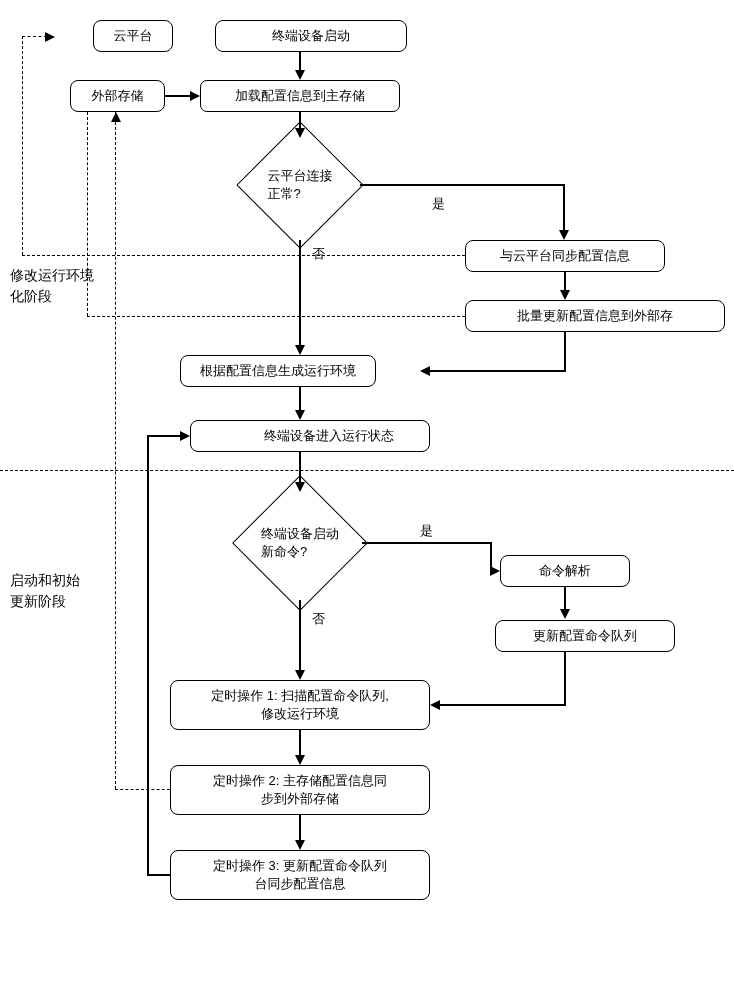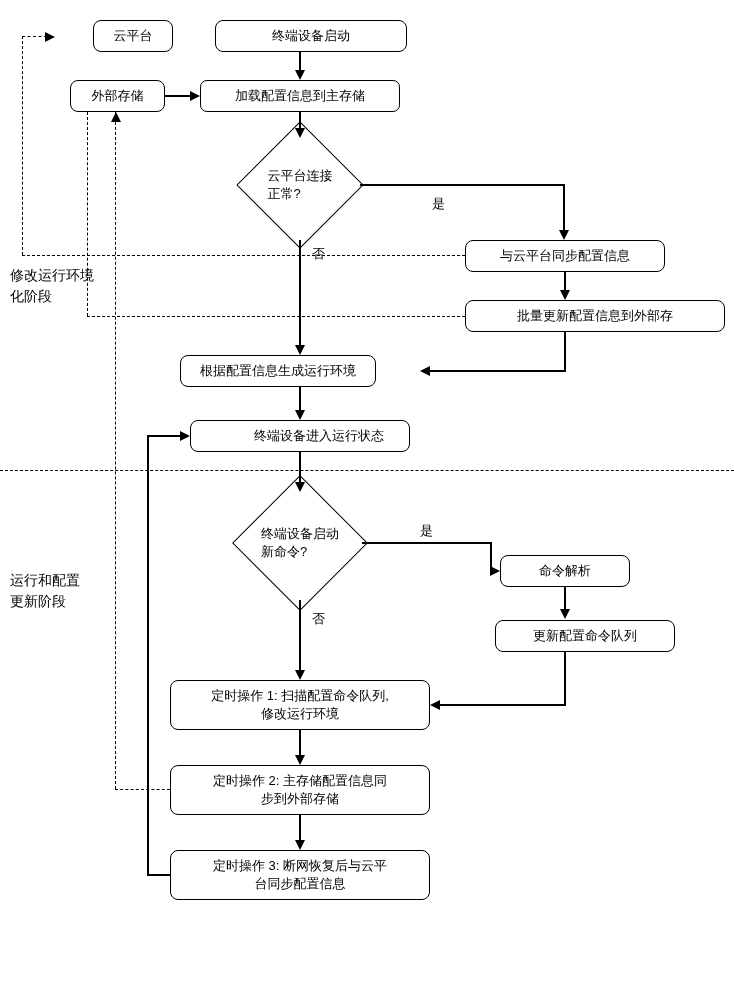--- a/index.html
+++ b/index.html
@@ -123,21 +123,21 @@
 </div>
 
 <div class="box" style="left:465px; top:300px; width:260px; height:32px;">
   <span>批量更新配置信息到外部存</span>
 </div>
 
 <div class="box" style="left:180px; top:355px; width:196px; height:32px;">
   <span>根据配置信息生成运行环境</span>
 </div>
 
-<div class="box" style="left:190px; top:420px; width:220px; height:32px;padding-left:48px;">
+<div class="box" style="left:190px; top:420px; width:240px; height:32px;padding-left:48px;">
   <span>终端设备进入运行状态</span>
 </div>
 
 <div class="diamond" style="left:252px; top:495px; width:96px; height:96px;">
   <div class="diamond-shape"></div>
   <div class="diamond-text" style="white-space:pre;">终端设备启动
 新命令?</div>
 </div>
 
 <div class="box" style="left:500px; top:555px; width:130px; height:32px;">
@@ -152,21 +152,21 @@
   <span>定时操作 1: 扫描配置命令队列,
 修改运行环境</span>
 </div>
 
 <div class="box" style="left:170px; top:765px; width:260px; height:50px; white-space:pre;align-items:flex-end;">
   <span>定时操作 2: 主存储配置信息同
 步到外部存储</span>
 </div>
 
 <div class="box" style="left:170px; top:850px; width:260px; height:50px; white-space:pre;">
-  <span>定时操作 3: 断网恢复后与云平
+  <span>定时操作 3: 更新配置命令队列
 台同步配置信息</span>
 </div>
 
 <div class="arrow-line" style="left:299px; top:52px; width:2px; height:20px;"></div>
 <div class="arrow-head arrow-down" style="left:295px; top:70px;"></div>
 
 <div class="arrow-line" style="left:165px; top:95px; width:27px; height:2px;"></div>
 <div class="arrow-head arrow-right" style="left:190px; top:91px;"></div>
 
 <div class="arrow-line" style="left:299px; top:112px; width:2px; height:18px;"></div>
@@ -231,14 +231,14 @@
 <div class="dash-h" style="left:22px; top:36px; width:25px;"></div>
 <div class="arrow-head arrow-right" style="left:45px; top:32px;"></div>
 
 <div class="dash-h" style="left:87px; top:316px; width:378px;"></div>
 <div class="dash-v" style="left:87px; top:112px; height:204px;"></div>
 
 <div class="dash-h" style="left:0px; top:470px; width:734px;"></div>
 
 <div class="phase-label" style="left:10px; top:265px; white-space:pre;">修改运行环境
 化阶段</div>
-<div class="phase-label" style="left:10px; top:570px; white-space:pre;">运行和配置
+<div class="phase-label" style="left:10px; top:570px; white-space:pre;">启动和初始
 更新阶段</div>
 
 </body></html>

